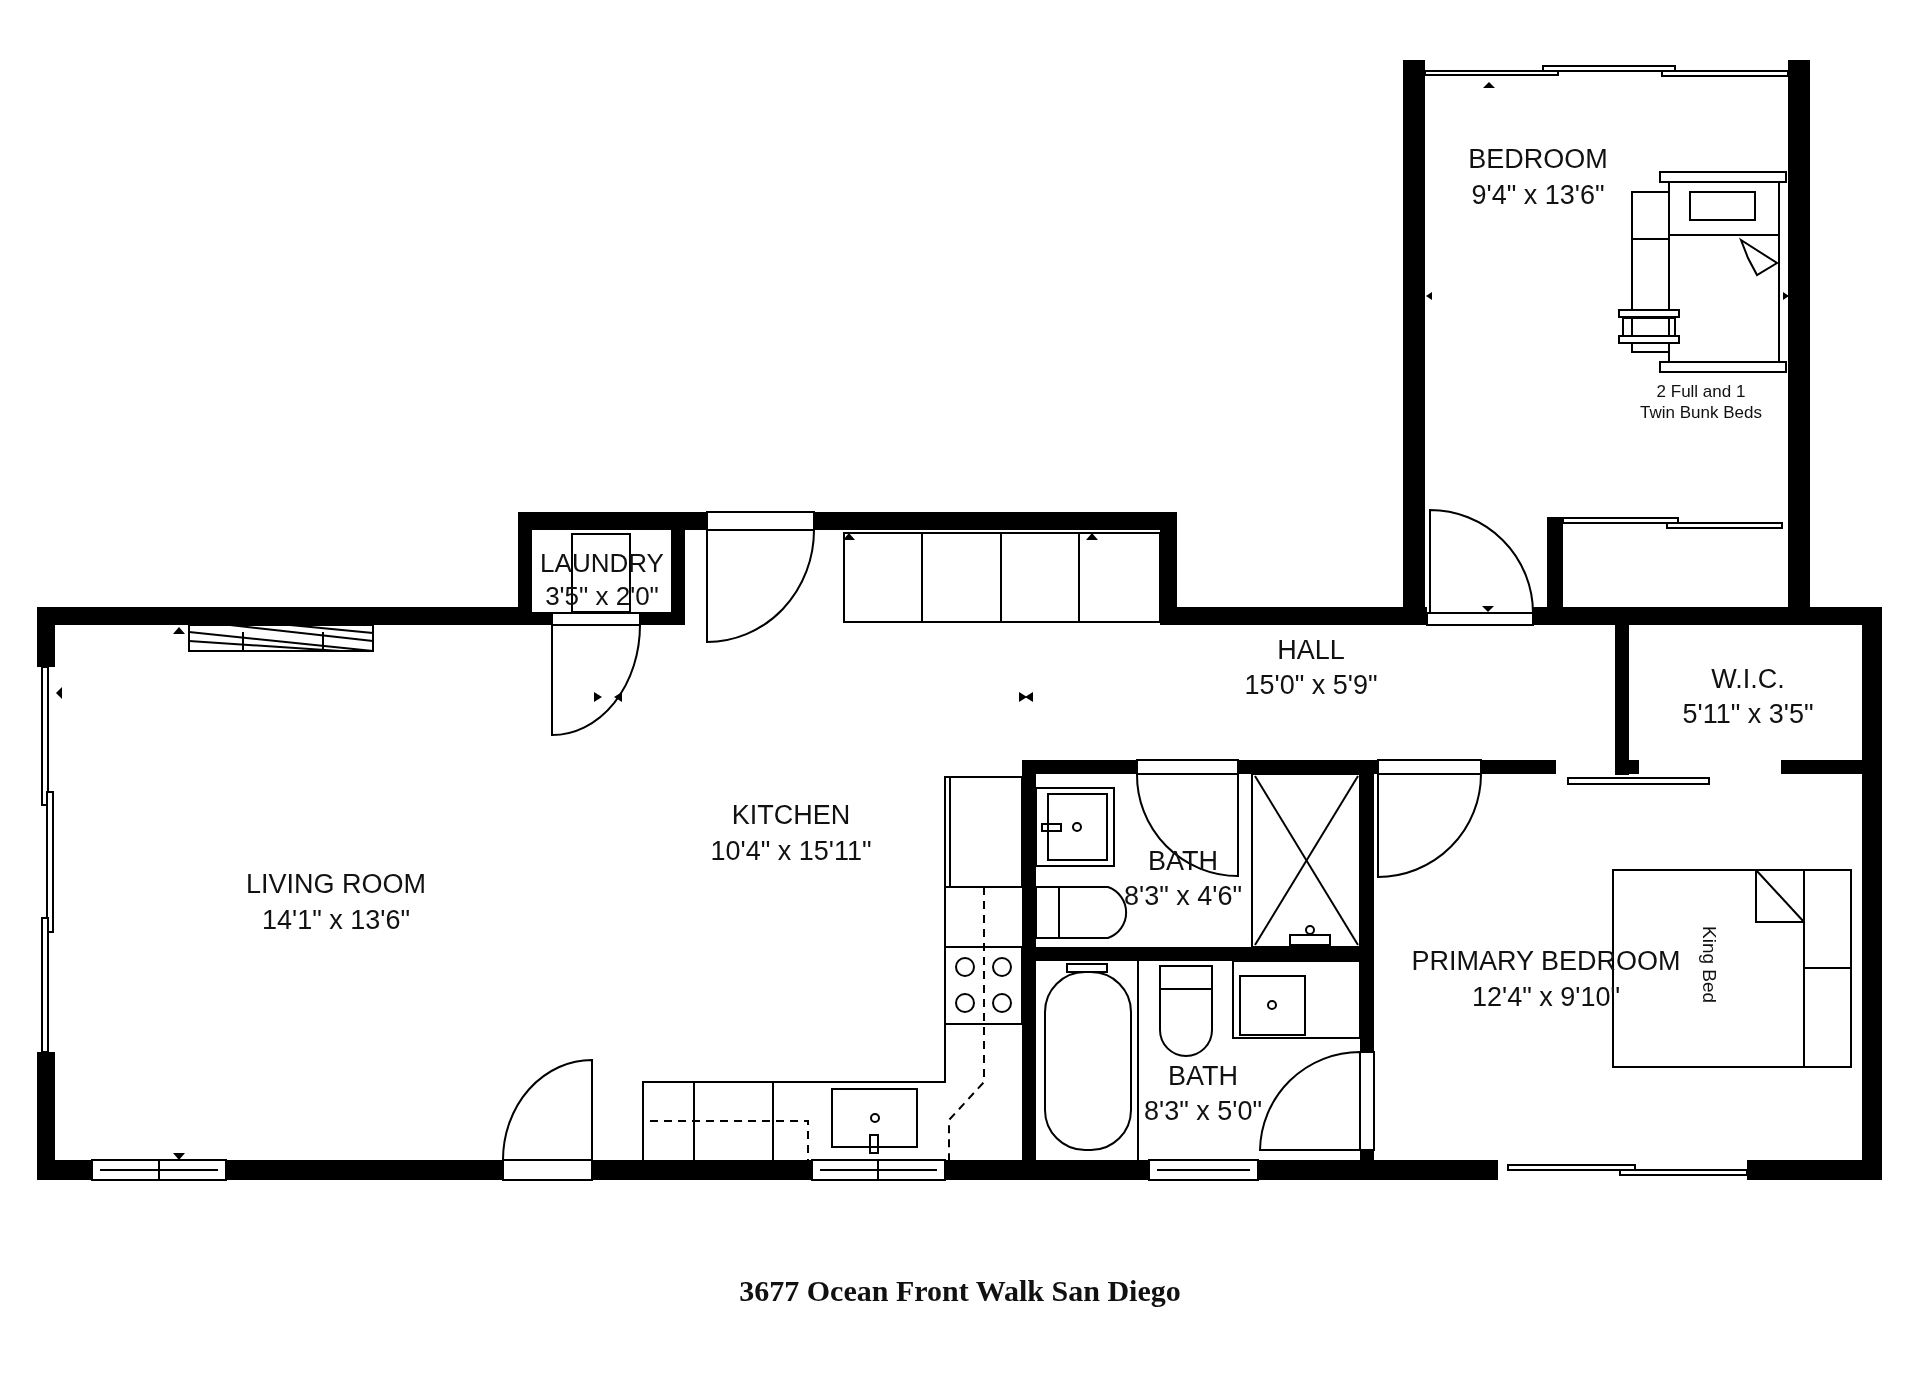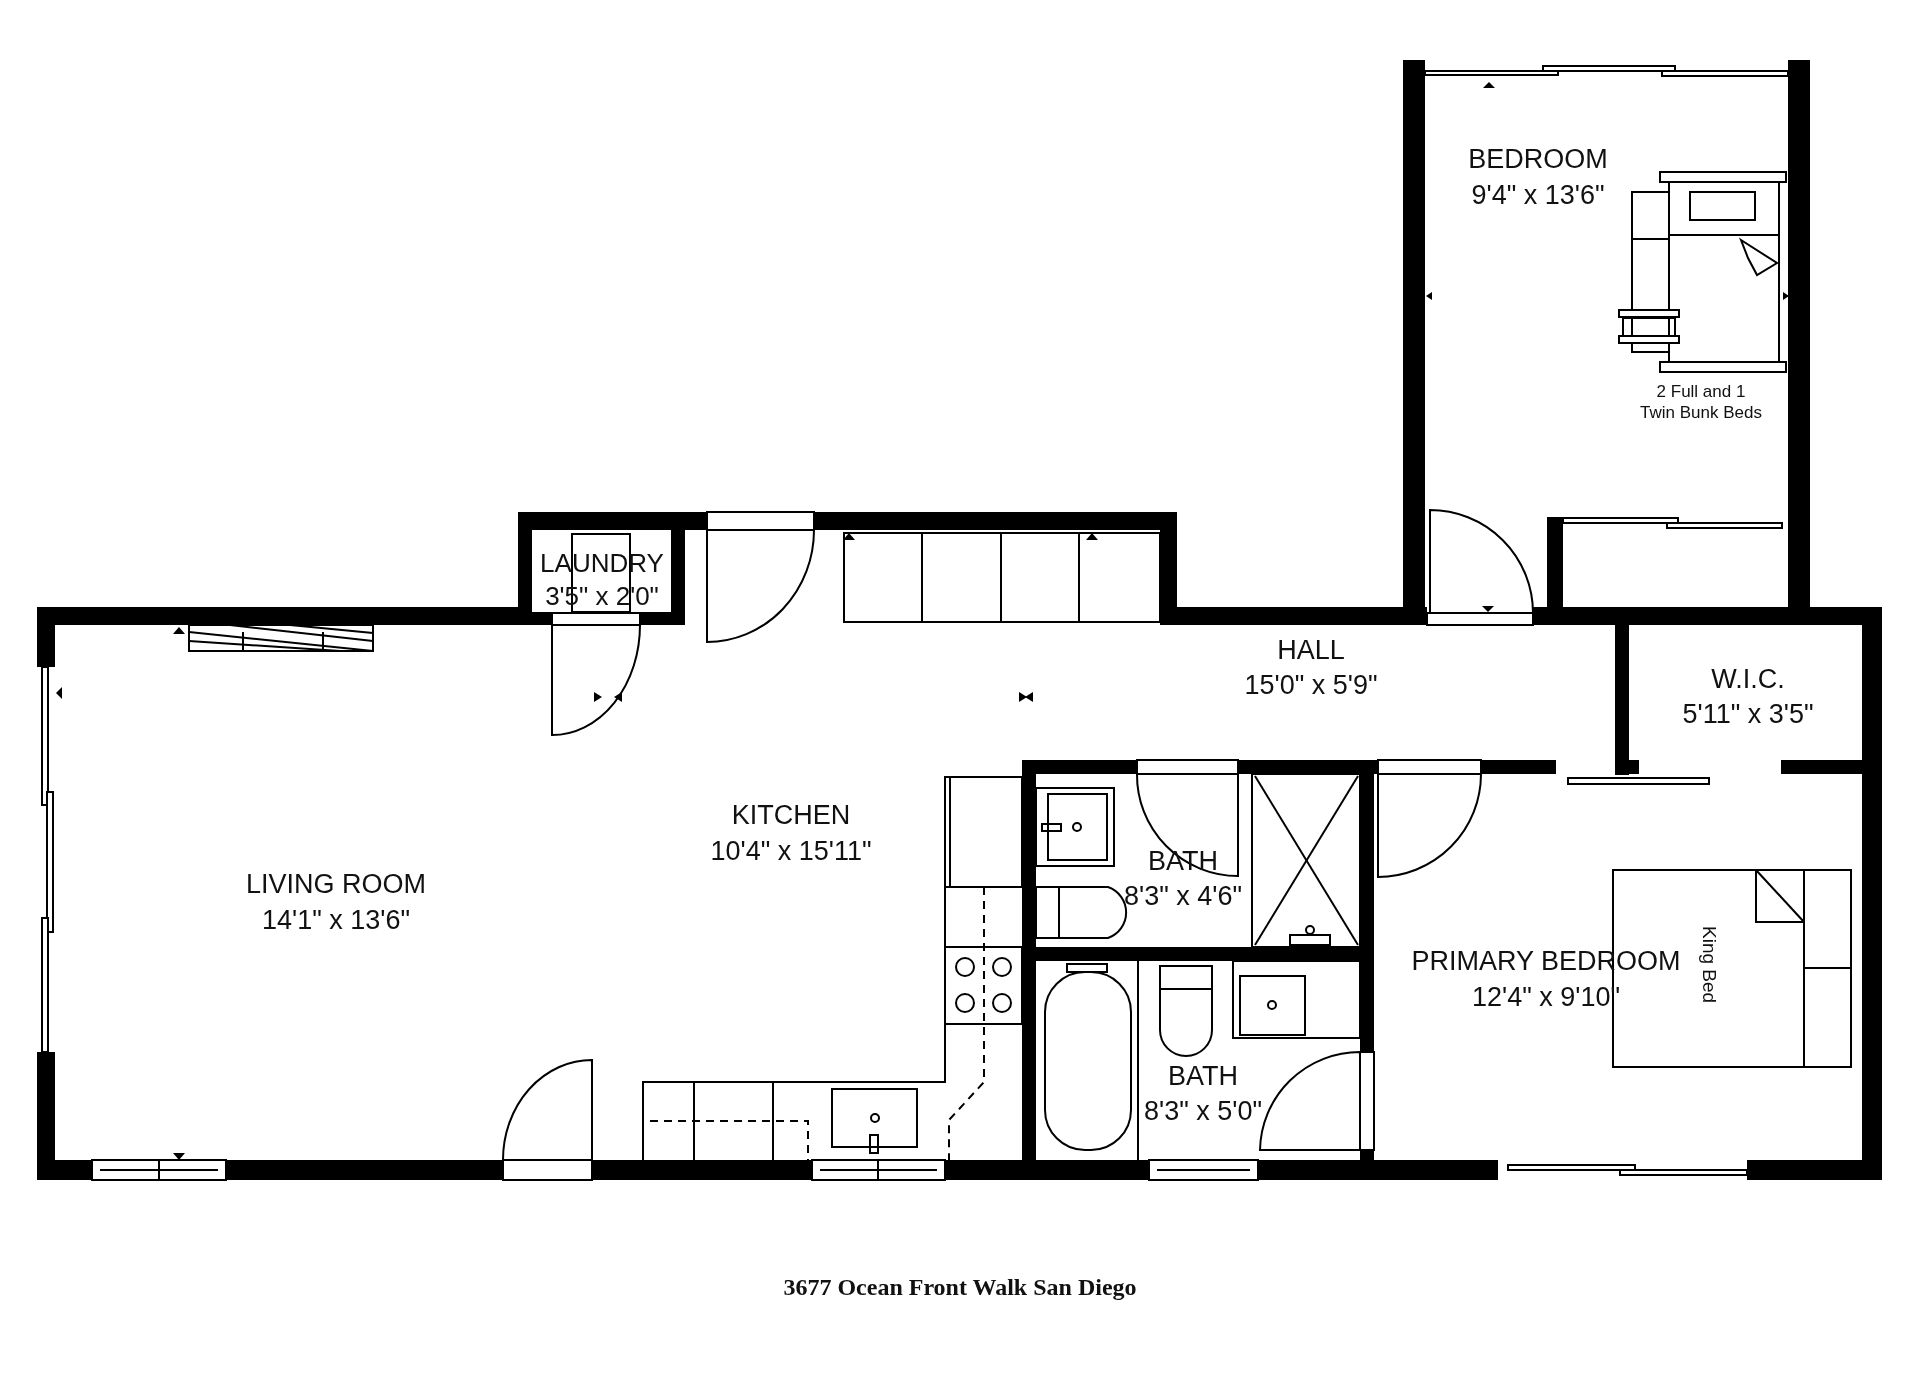--- a/index.html
+++ b/index.html
@@ -5,21 +5,21 @@
   html, body { margin: 0; padding: 0; background: #ffffff; }
   body { width: 1920px; height: 1388px; position: relative; overflow: hidden; }
   #plan { position: absolute; left: 0; top: 0; width: 1920px; height: 1388px; }
   .wall { fill: #000000; }
   .thin { fill: none; stroke: #000000; stroke-width: 2; }
   .thin-w { fill: #ffffff; stroke: #000000; stroke-width: 2; }
   .dash { fill: none; stroke: #000000; stroke-width: 2; stroke-dasharray: 8 6; }
   .lbl { font-family: "Liberation Sans", sans-serif; font-size: 27px; fill: #111111; text-anchor: middle; }
   .lbl-s { font-family: "Liberation Sans", sans-serif; font-size: 17px; fill: #111111; text-anchor: middle; }
   .caption { position: absolute; left: 0; width: 1920px; top: 1274px; text-align: center;
-             font-family: "Liberation Serif", serif; font-weight: bold; font-size: 24px; color: #111111; }
+             font-family: "Liberation Serif", serif; font-weight: bold; font-size: 30px; color: #111111; }
   .marker { fill: #000000; }
 </style>
 </head>
 <body>
 
 <svg id="plan" viewBox="0 0 1920 1388" xmlns="http://www.w3.org/2000/svg">
 
   <g>
     <rect class="wall" x="1403" y="60" width="22" height="565"></rect>
     <rect class="wall" x="1788" y="60" width="22" height="565"></rect>

